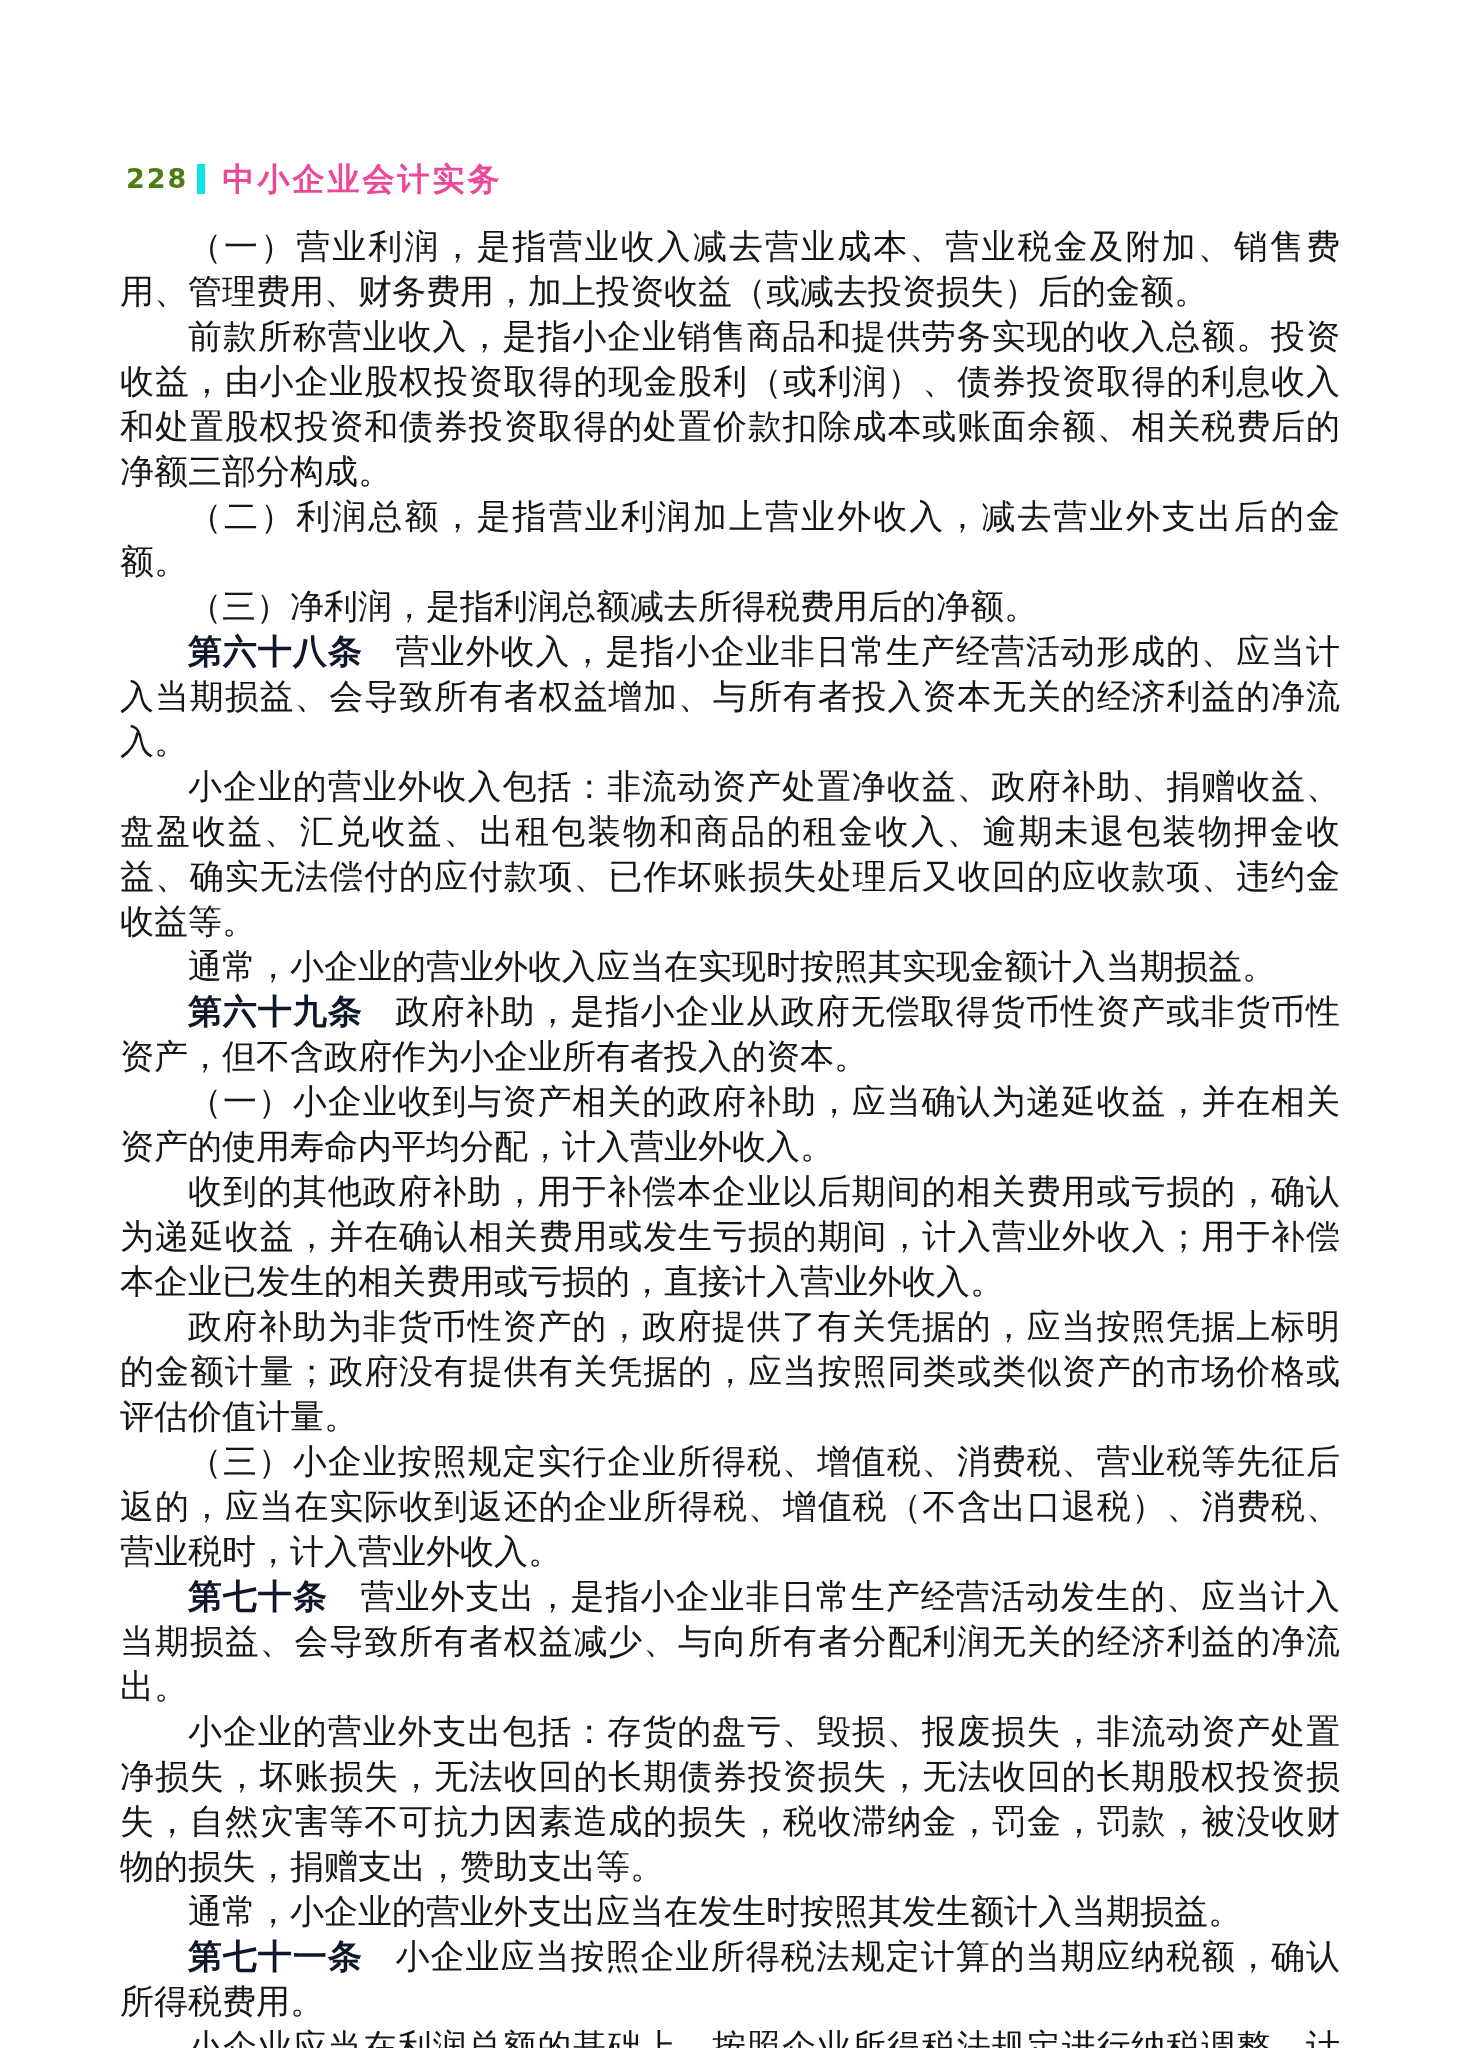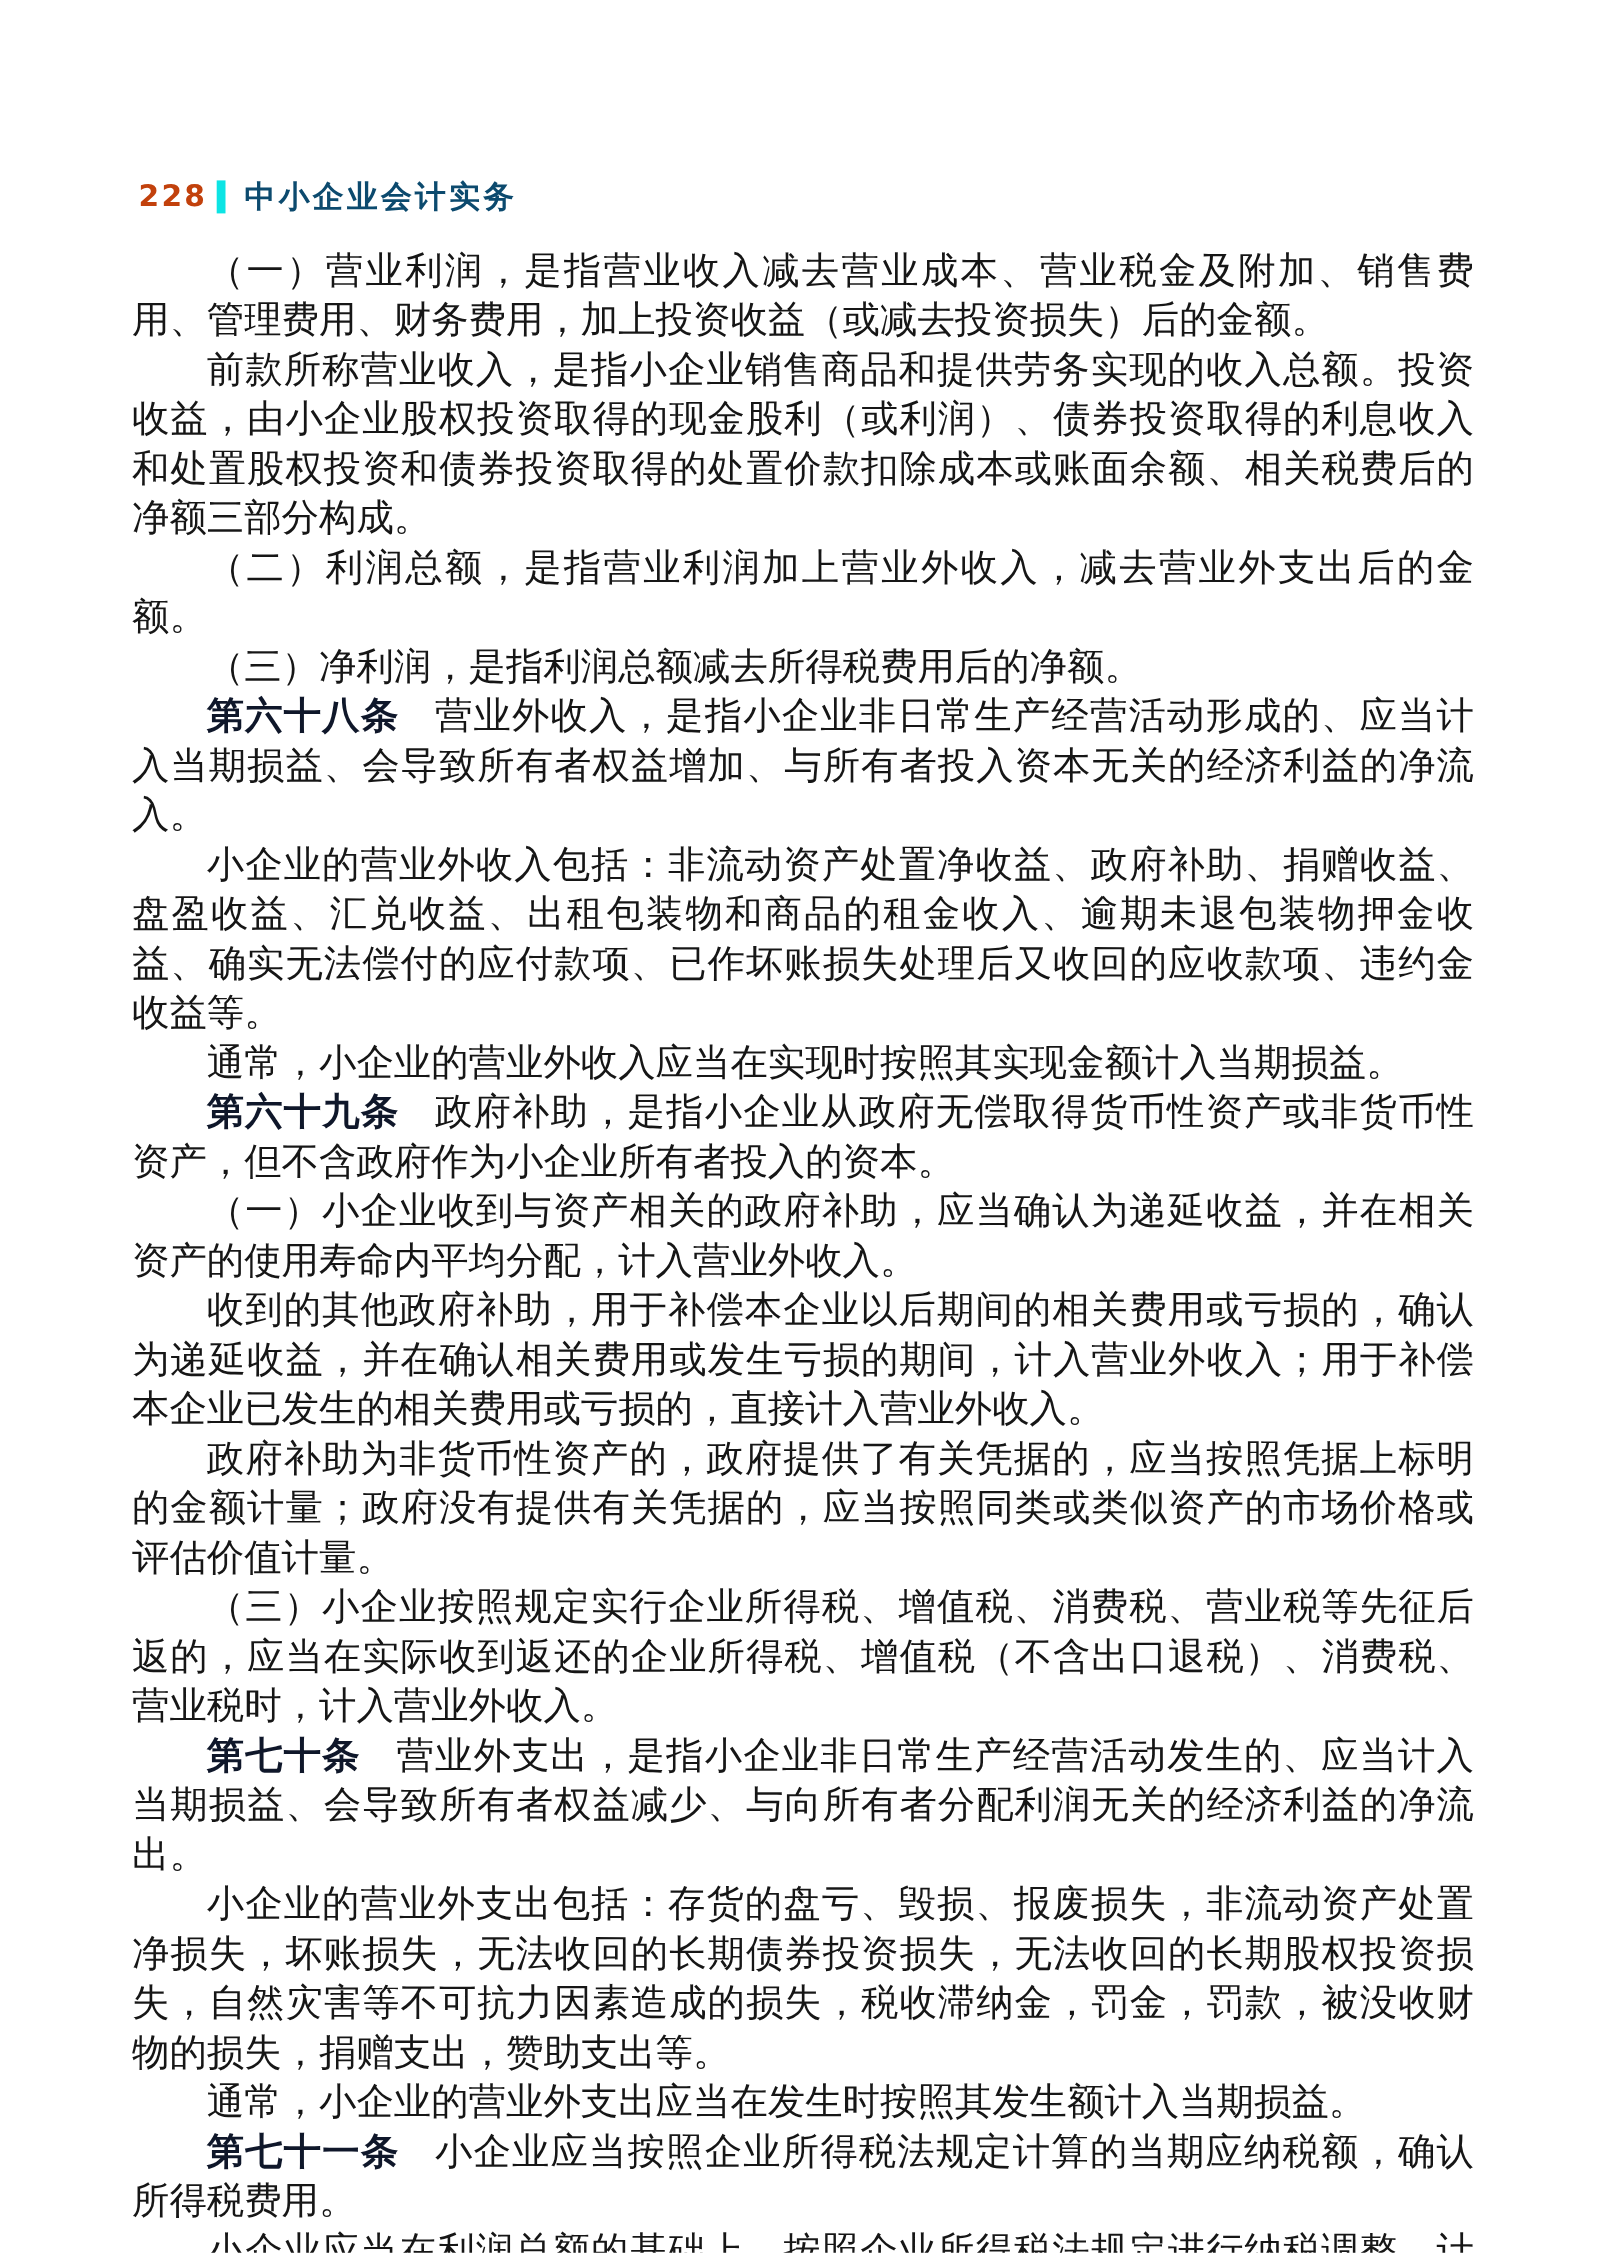--- a/index.html
+++ b/index.html
@@ -22,35 +22,35 @@
     top: 163px;
     left: 126px;
     display: flex;
     align-items: center;
   }
   .page-number {
     font-family: "DejaVu Sans", sans-serif;
     font-size: 27px;
     font-weight: 600;
     letter-spacing: 2px;
-    color: #c2410c;
+    color: #4d7c0f;
     line-height: 32px;
   }
   .accent-bar {
     width: 8px;
     height: 30px;
     margin-left: 9px;
     margin-right: 17px;
     background: #0ce4e4;
   }
   .book-title {
     font-family: "Liberation Sans", sans-serif;
-    font-size: 28px;
+    font-size: 32px;
     font-weight: bold;
-    color: #0c4a6e;
+    color: #ec4899;
     letter-spacing: 3px;
     line-height: 32px;
   }
   .body-text {
     position: absolute;
     top: 224px;
     left: 120px;
     width: 1220px;
     font-size: 34px;
     line-height: 45px;

